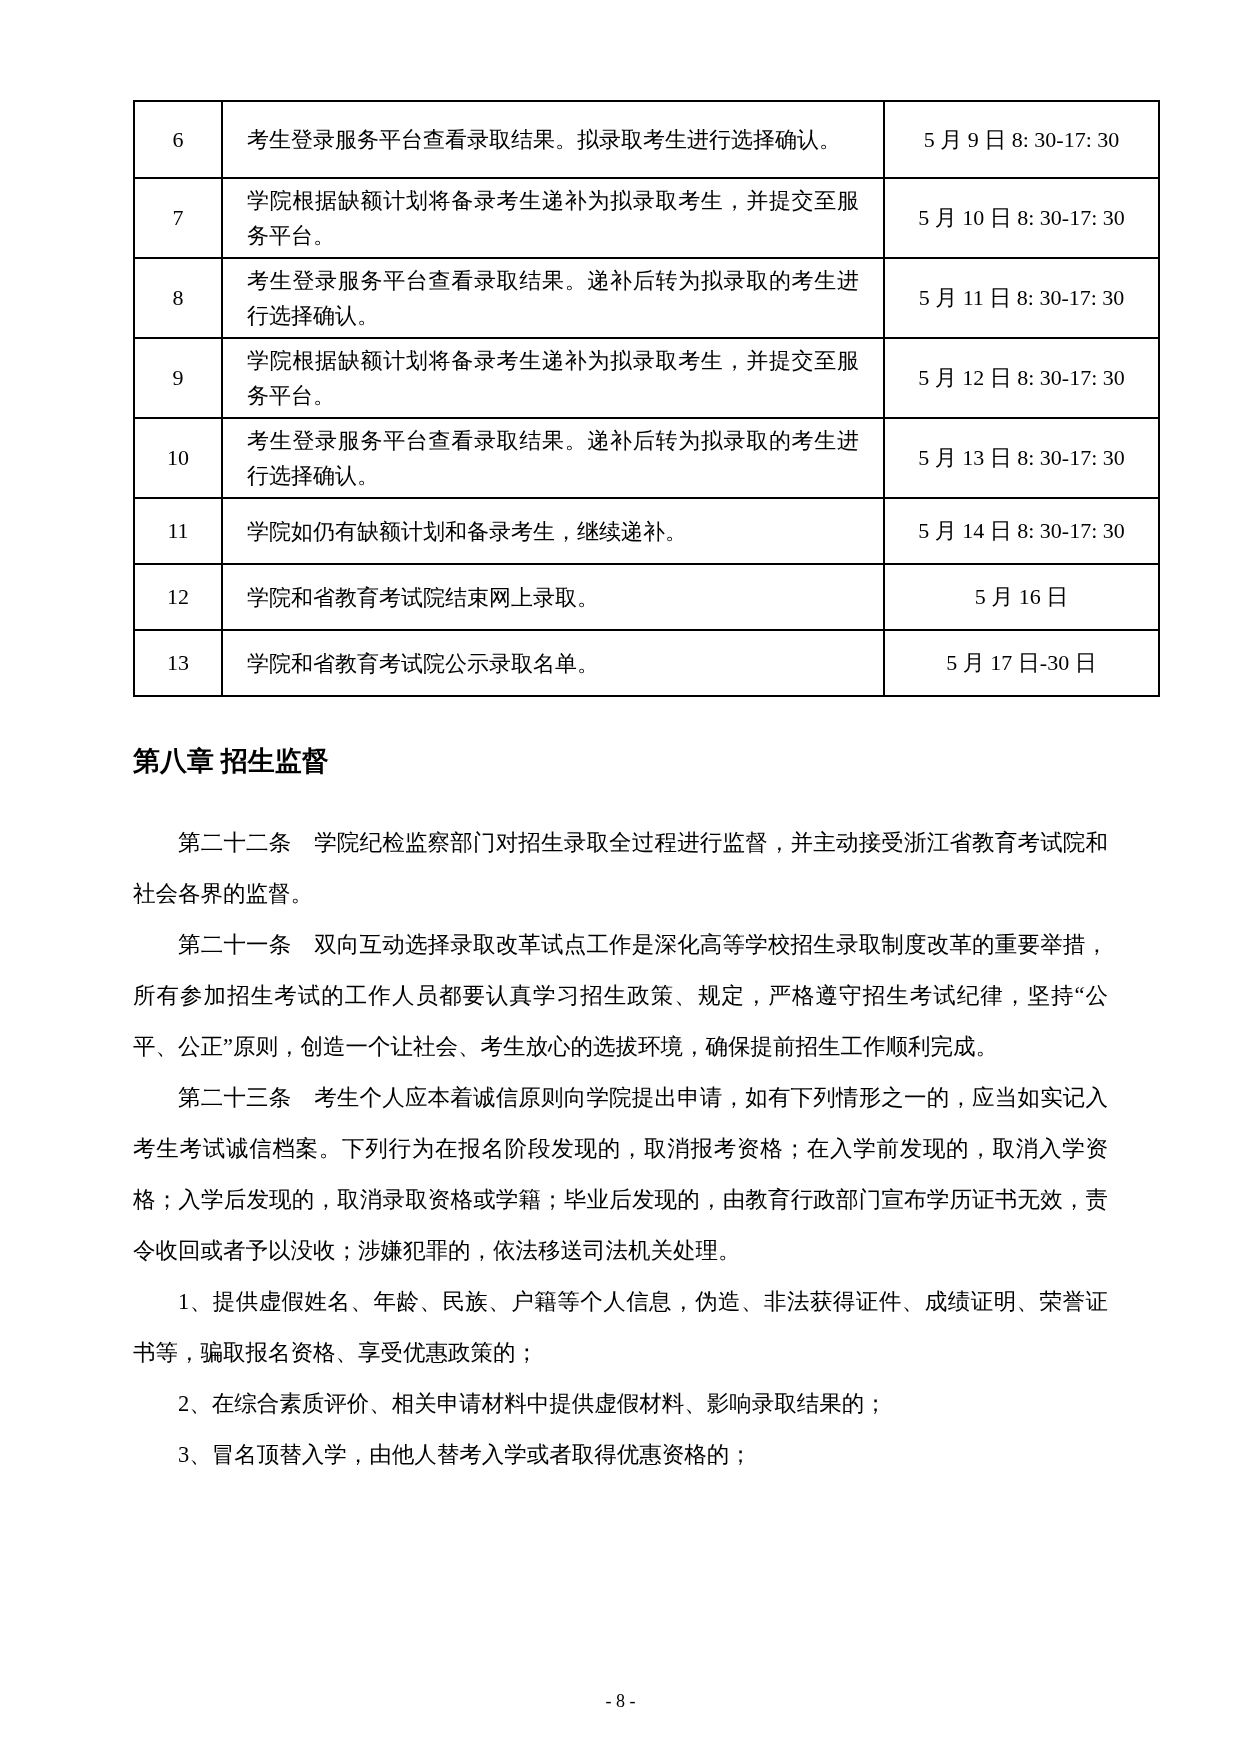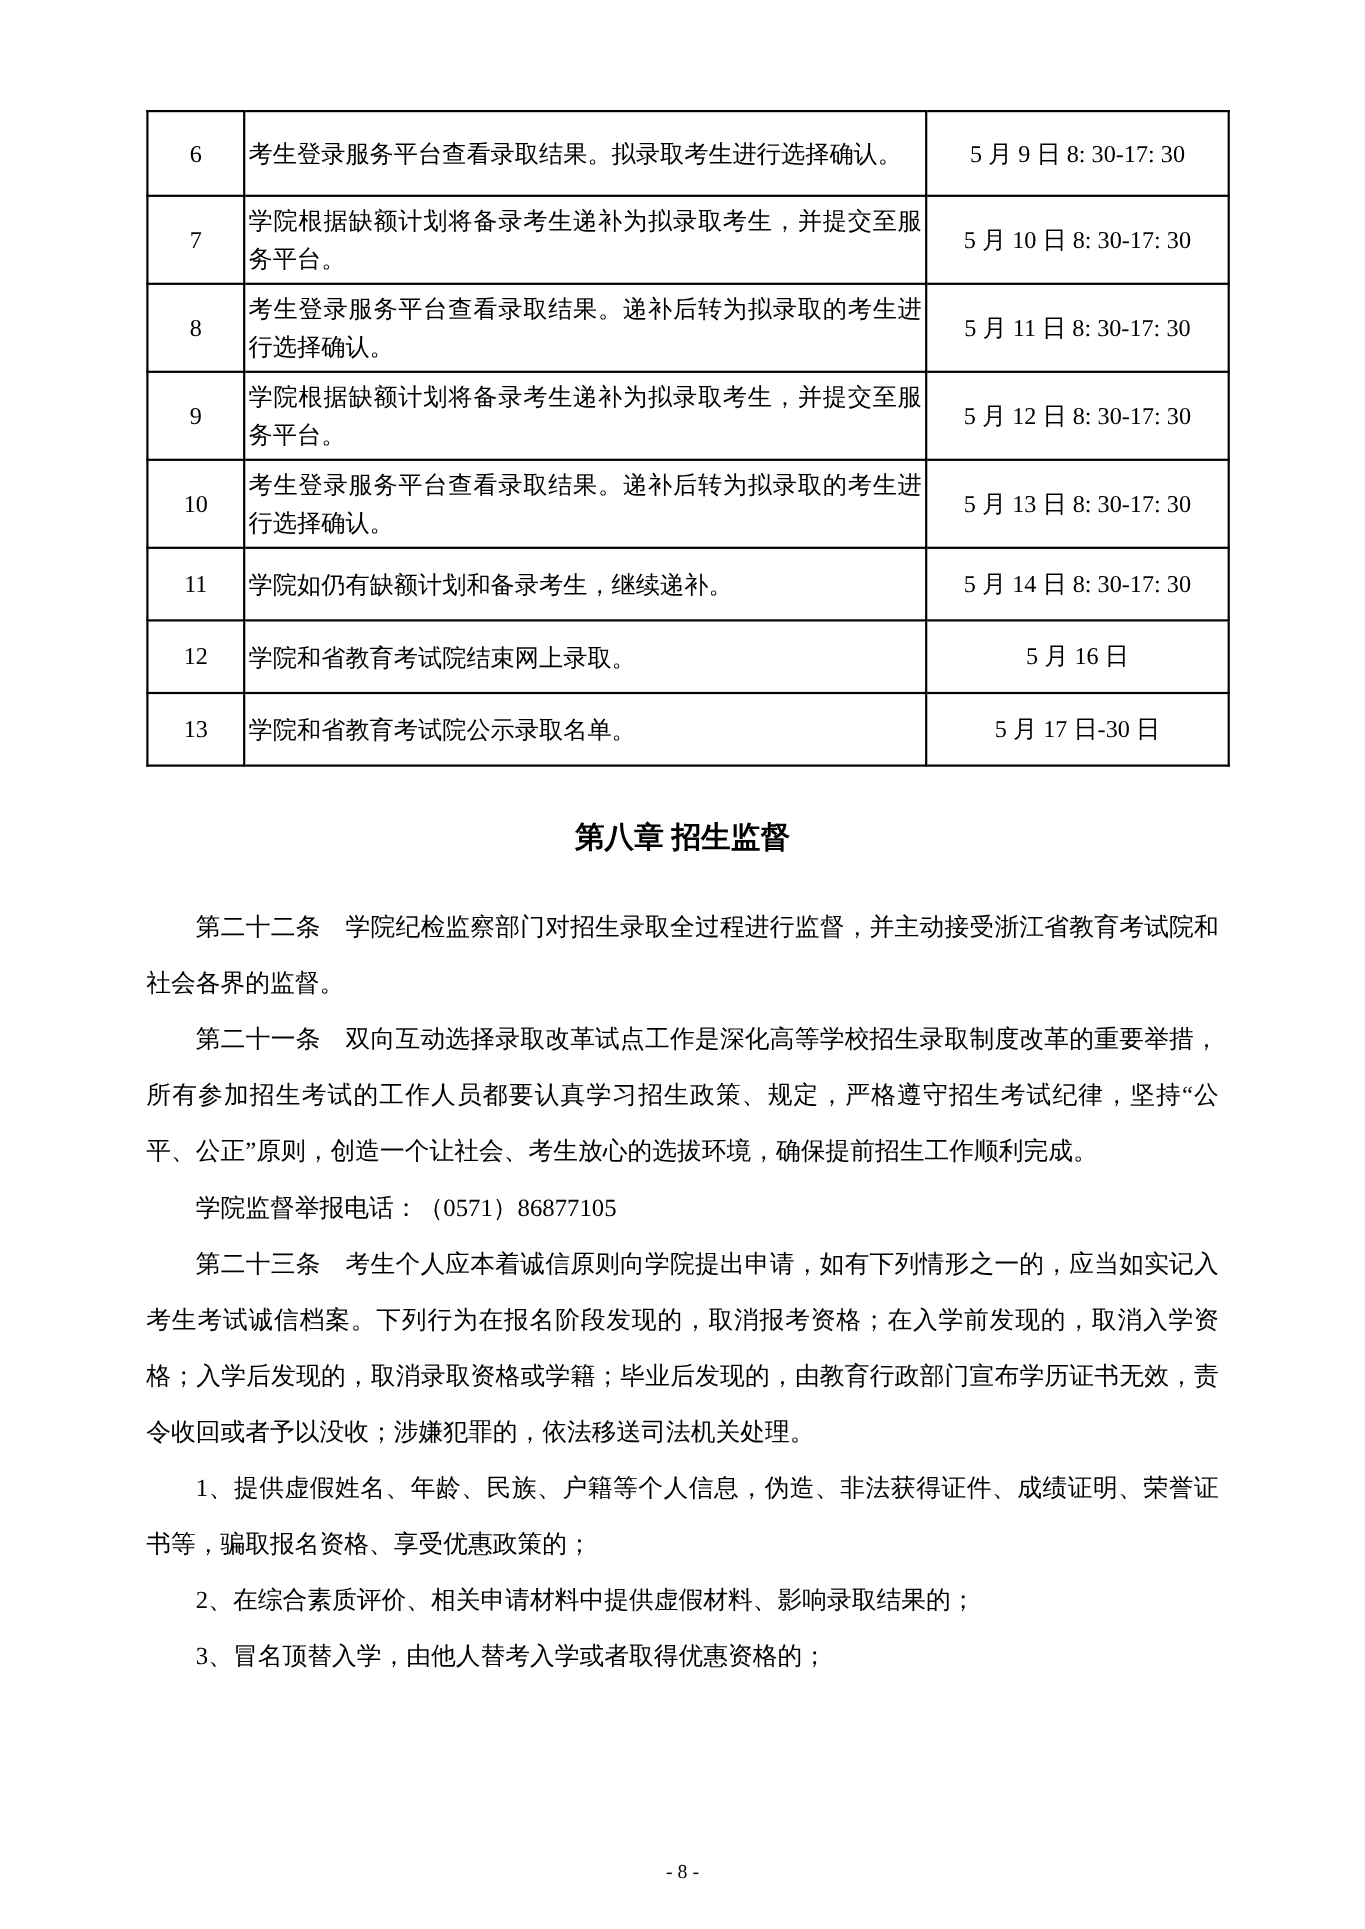--- a/index.html
+++ b/index.html
@@ -25,37 +25,37 @@
     table-layout:fixed;
   }
   table.schedule td{
     border:2px solid #000;
     vertical-align:middle;
     font-size:22px;
   }
   td.cell-no{width:84px;text-align:center;}
   td.cell-desc{
     width:612px;
-    padding:4px 3px;
+    padding:4px 24px;
     line-height:35px;
     text-align:justify;
     word-break:break-all;
   }
   td.cell-date{
     width:271px;
     text-align:center;
     font-size:20px;
     white-space:nowrap;
   }
   tr.row-tall{height:77px;}
   tr.row-short{height:66px;}
   
   .chapter-title{
     margin:46px 0 38px 0;
-    text-align:center;
+    text-align:left;
     font-size:27px;
     line-height:36px;
     font-weight:bold;
   }
   
   .body-text p{
     margin:0;
     font-size:22.5px;
     line-height:51px;
     text-indent:2em;
@@ -120,21 +120,20 @@
           <td class="cell-date">5 月 17 日-30 日</td>
         </tr>
       </tbody>
     </table>
 
     <h1 class="chapter-title">第八章 招生监督</h1>
 
     <div class="body-text">
       <p>第二十二条　学院纪检监察部门对招生录取全过程进行监督，并主动接受浙江省教育考试院和社会各界的监督。</p>
       <p>第二十一条　双向互动选择录取改革试点工作是深化高等学校招生录取制度改革的重要举措，所有参加招生考试的工作人员都要认真学习招生政策、规定，严格遵守招生考试纪律，坚持“公平、公正”原则，创造一个让社会、考生放心的选拔环境，确保提前招生工作顺利完成。</p>
-      <p>学院监督举报电话：（0571）86877105</p>
       <p>第二十三条　考生个人应本着诚信原则向学院提出申请，如有下列情形之一的，应当如实记入考生考试诚信档案。下列行为在报名阶段发现的，取消报考资格；在入学前发现的，取消入学资格；入学后发现的，取消录取资格或学籍；毕业后发现的，由教育行政部门宣布学历证书无效，责令收回或者予以没收；涉嫌犯罪的，依法移送司法机关处理。</p>
       <p>1、提供虚假姓名、年龄、民族、户籍等个人信息，伪造、非法获得证件、成绩证明、荣誉证书等，骗取报名资格、享受优惠政策的；</p>
       <p>2、在综合素质评价、相关申请材料中提供虚假材料、影响录取结果的；</p>
       <p>3、冒名顶替入学，由他人替考入学或者取得优惠资格的；</p>
     </div>
 
   </div>
 
   <div class="page-footer">- 8 -</div>
 </div>

